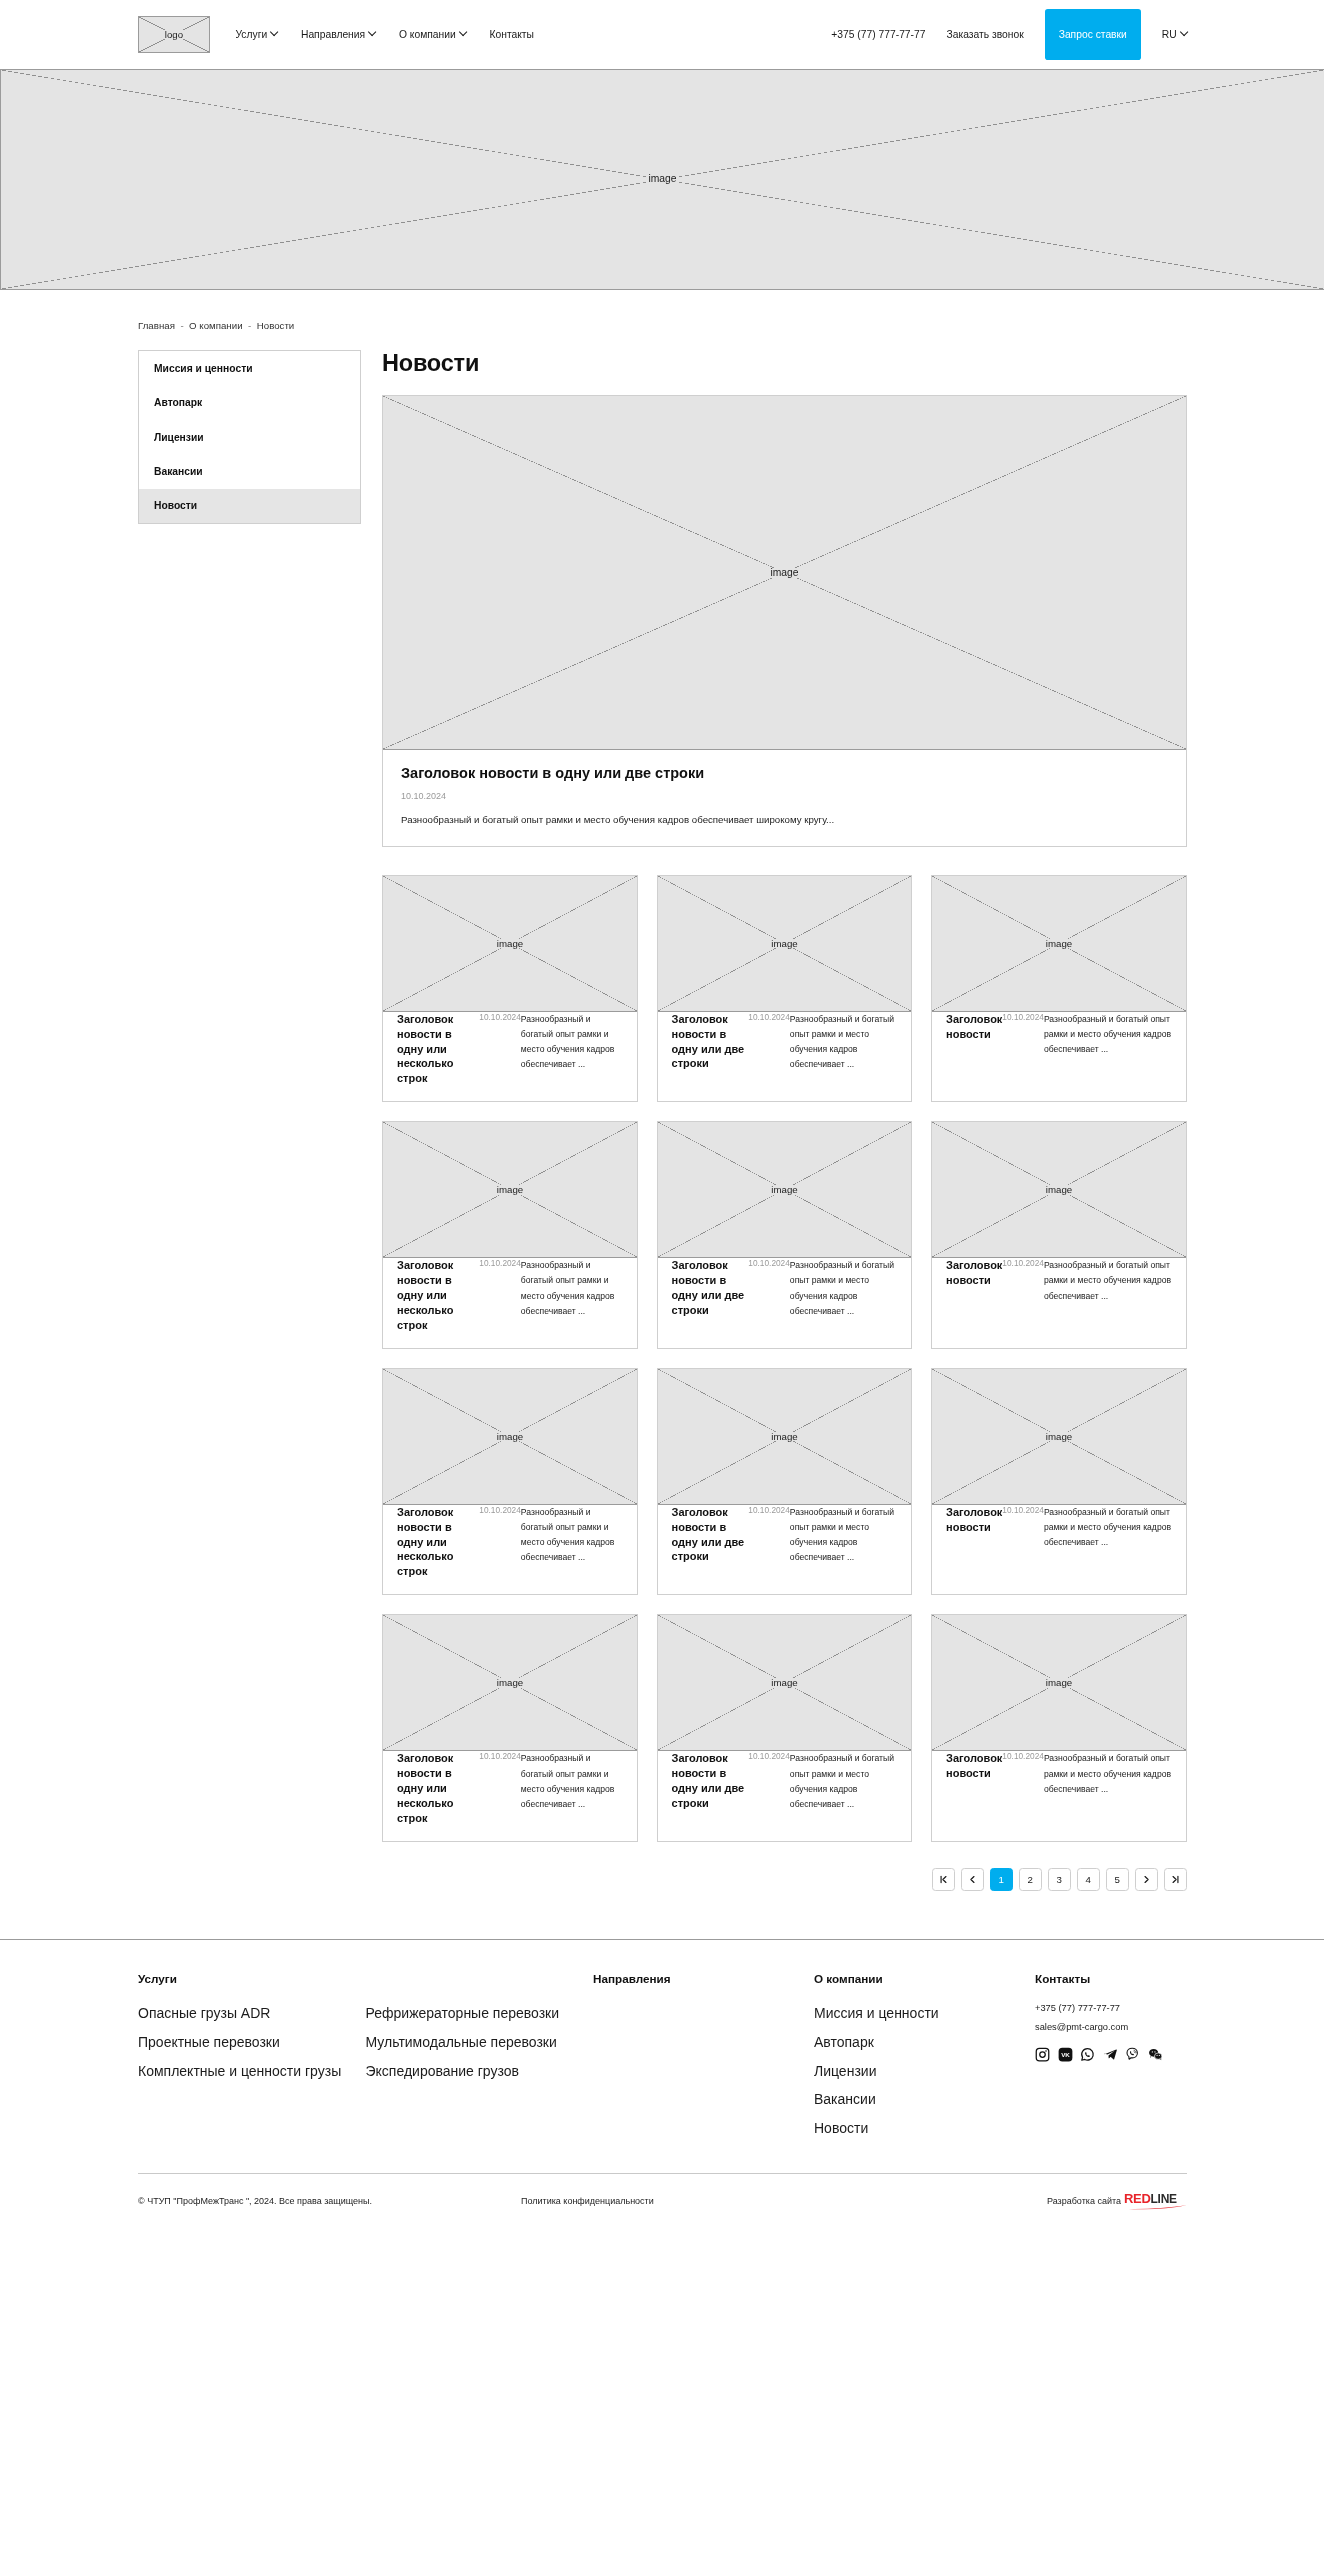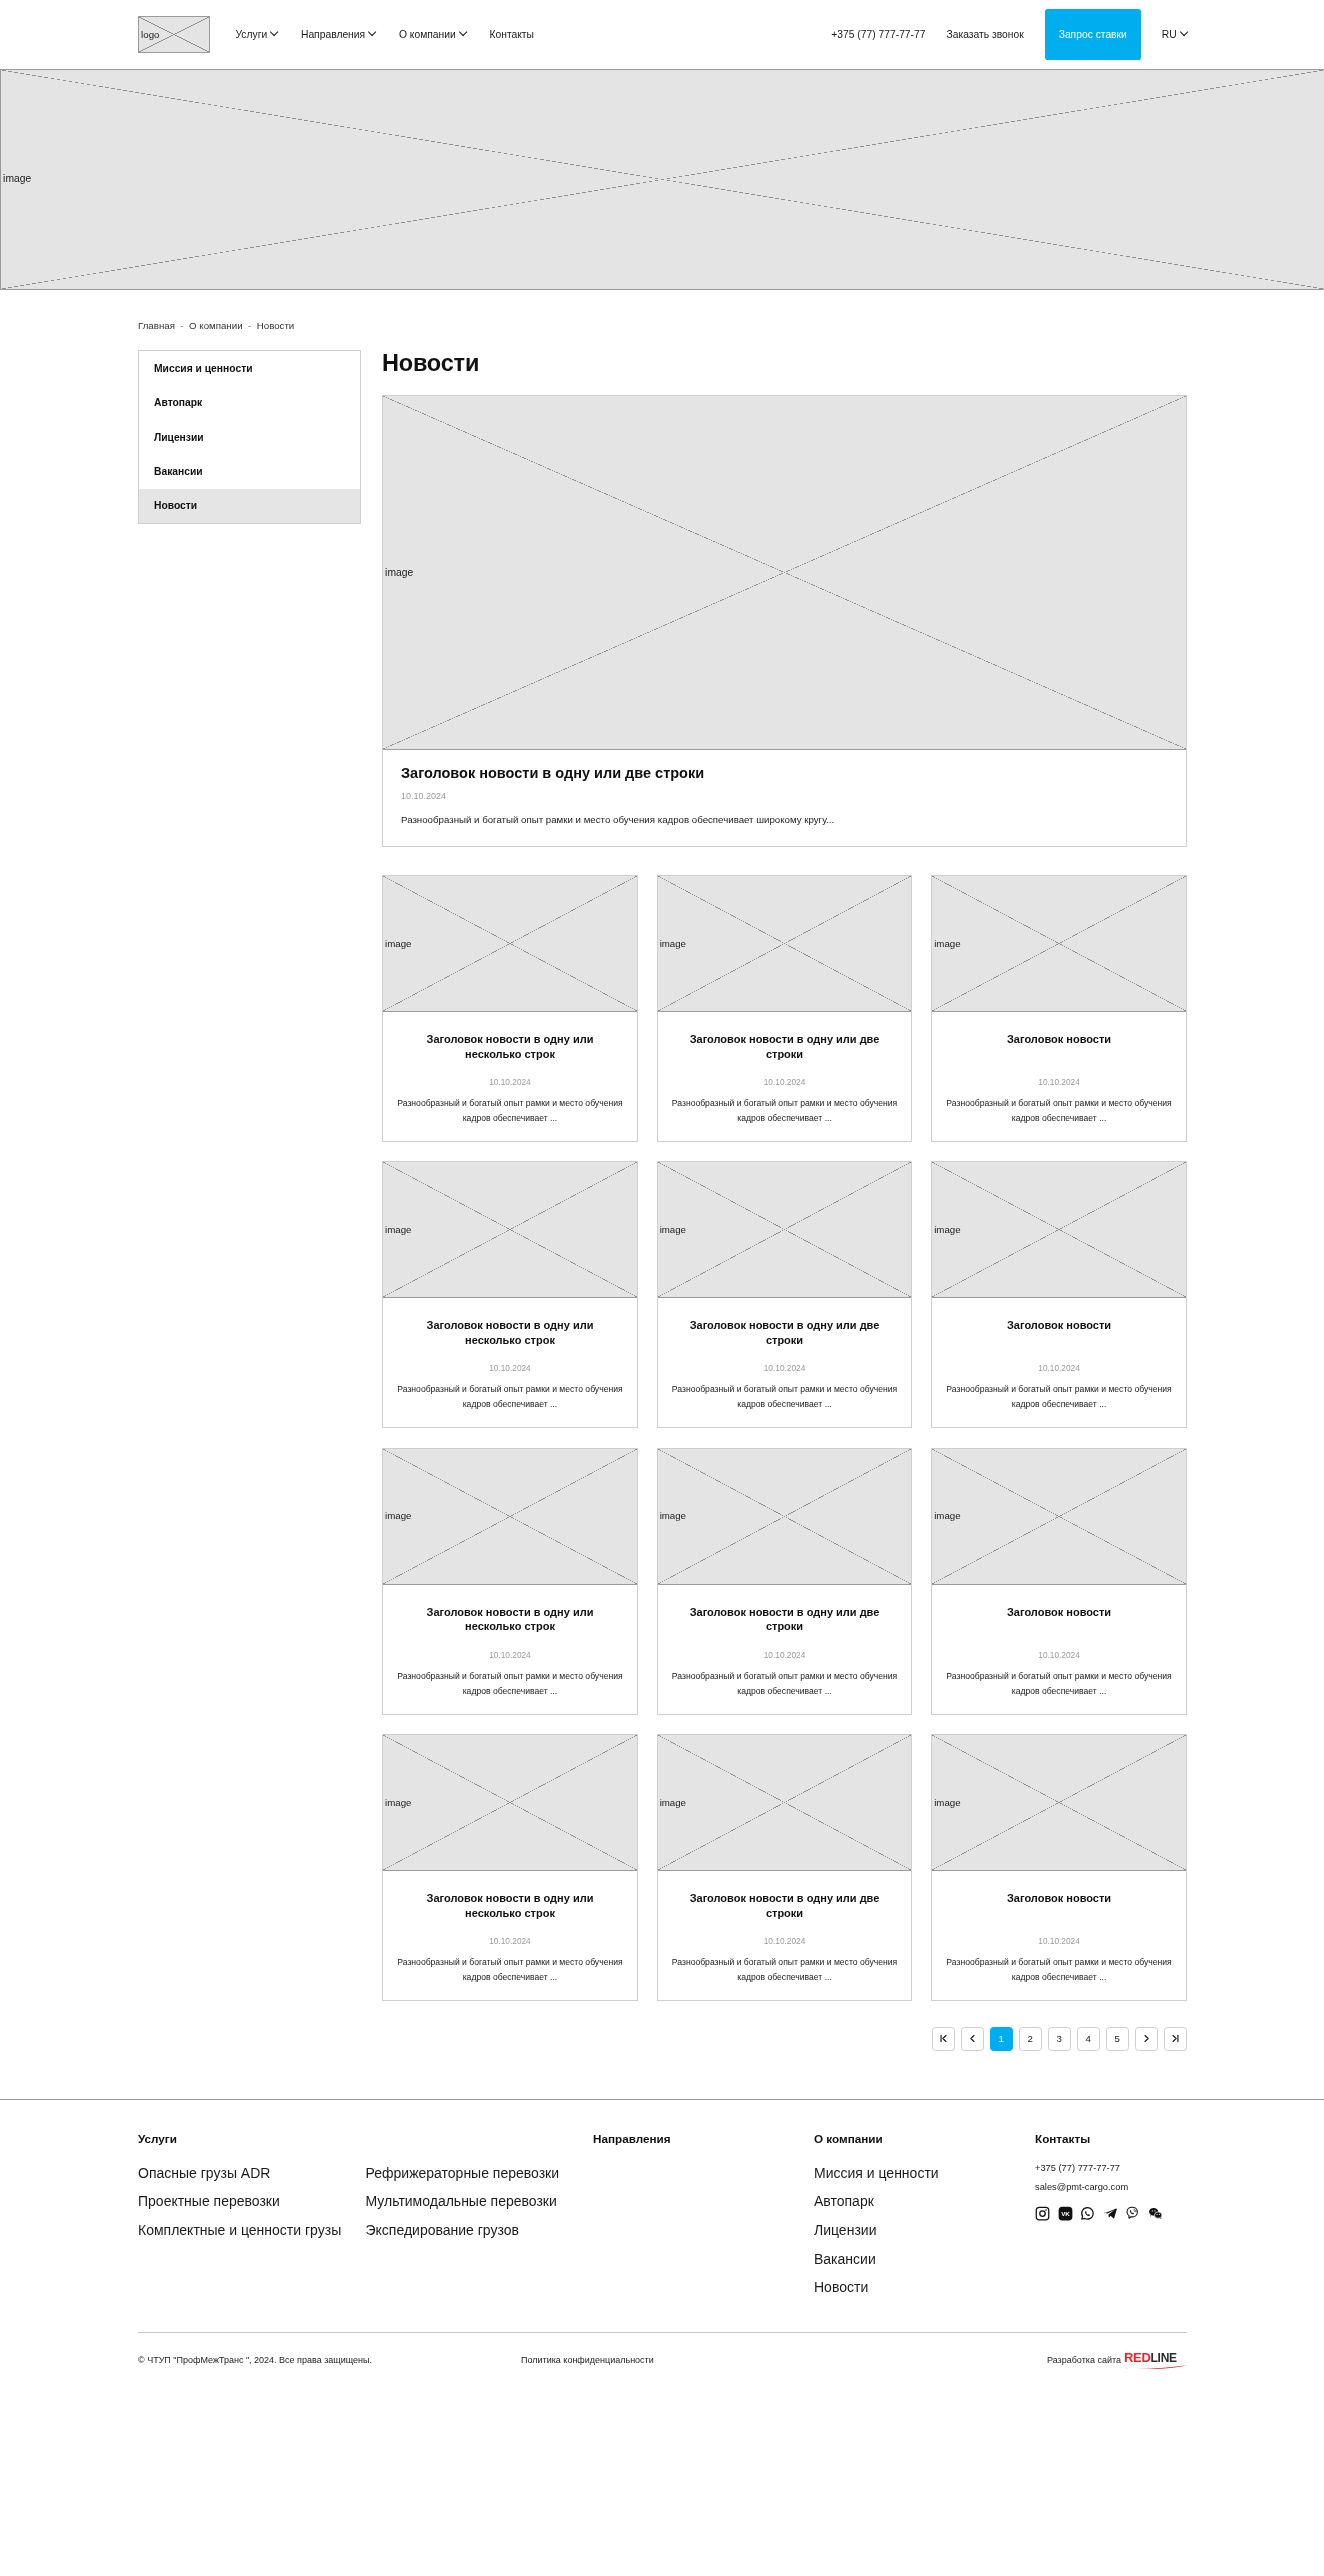--- a/index.html
+++ b/index.html
@@ -14,20 +14,21 @@
   .page { width: 1325px; position: relative; }
 
   
   .ph {
     background: #e4e4e4;
     border: 0.7px solid #9b9b9b;
     position: relative;
     overflow: hidden;
     display: flex;
     align-items: center;
+    justify-content: center;
   }
   .ph::before, .ph::after {
     content: "";
     position: absolute;
     left: 0; top: 0;
     width: 100%; height: 100%;
     background-repeat: no-repeat;
   }
   .ph::before {
     background-image: linear-gradient(to bottom right,
@@ -183,25 +184,23 @@
   }
   .card {
     border: 0.7px solid #cfcfcf;
     background: #fff;
     display: flex;
     flex-direction: column;
   }
   .card-img { height: 136px; border: none; border-bottom: 0.7px solid #9b9b9b; }
   .card-img .ph-label { font-size: 9.7px; }
   .card-body {
-    padding: 20px 14px 15px;
-    display: flex;
-    flex-direction: column;
+    padding: 0 14px 15px;
+    display: flex;
     flex: 1 1 auto;
-    text-align: center;
   }
   .card-title {
     font-size: 11px;
     font-weight: bold;
     color: #111;
     line-height: 1.35;
     min-height: 45px;
   }
   .card-date { font-size: 8.3px; color: #9a9a9a; margin-bottom: 9px; }
   .card-excerpt { font-size: 8.6px; color: #1c1c1c; line-height: 1.75; }

